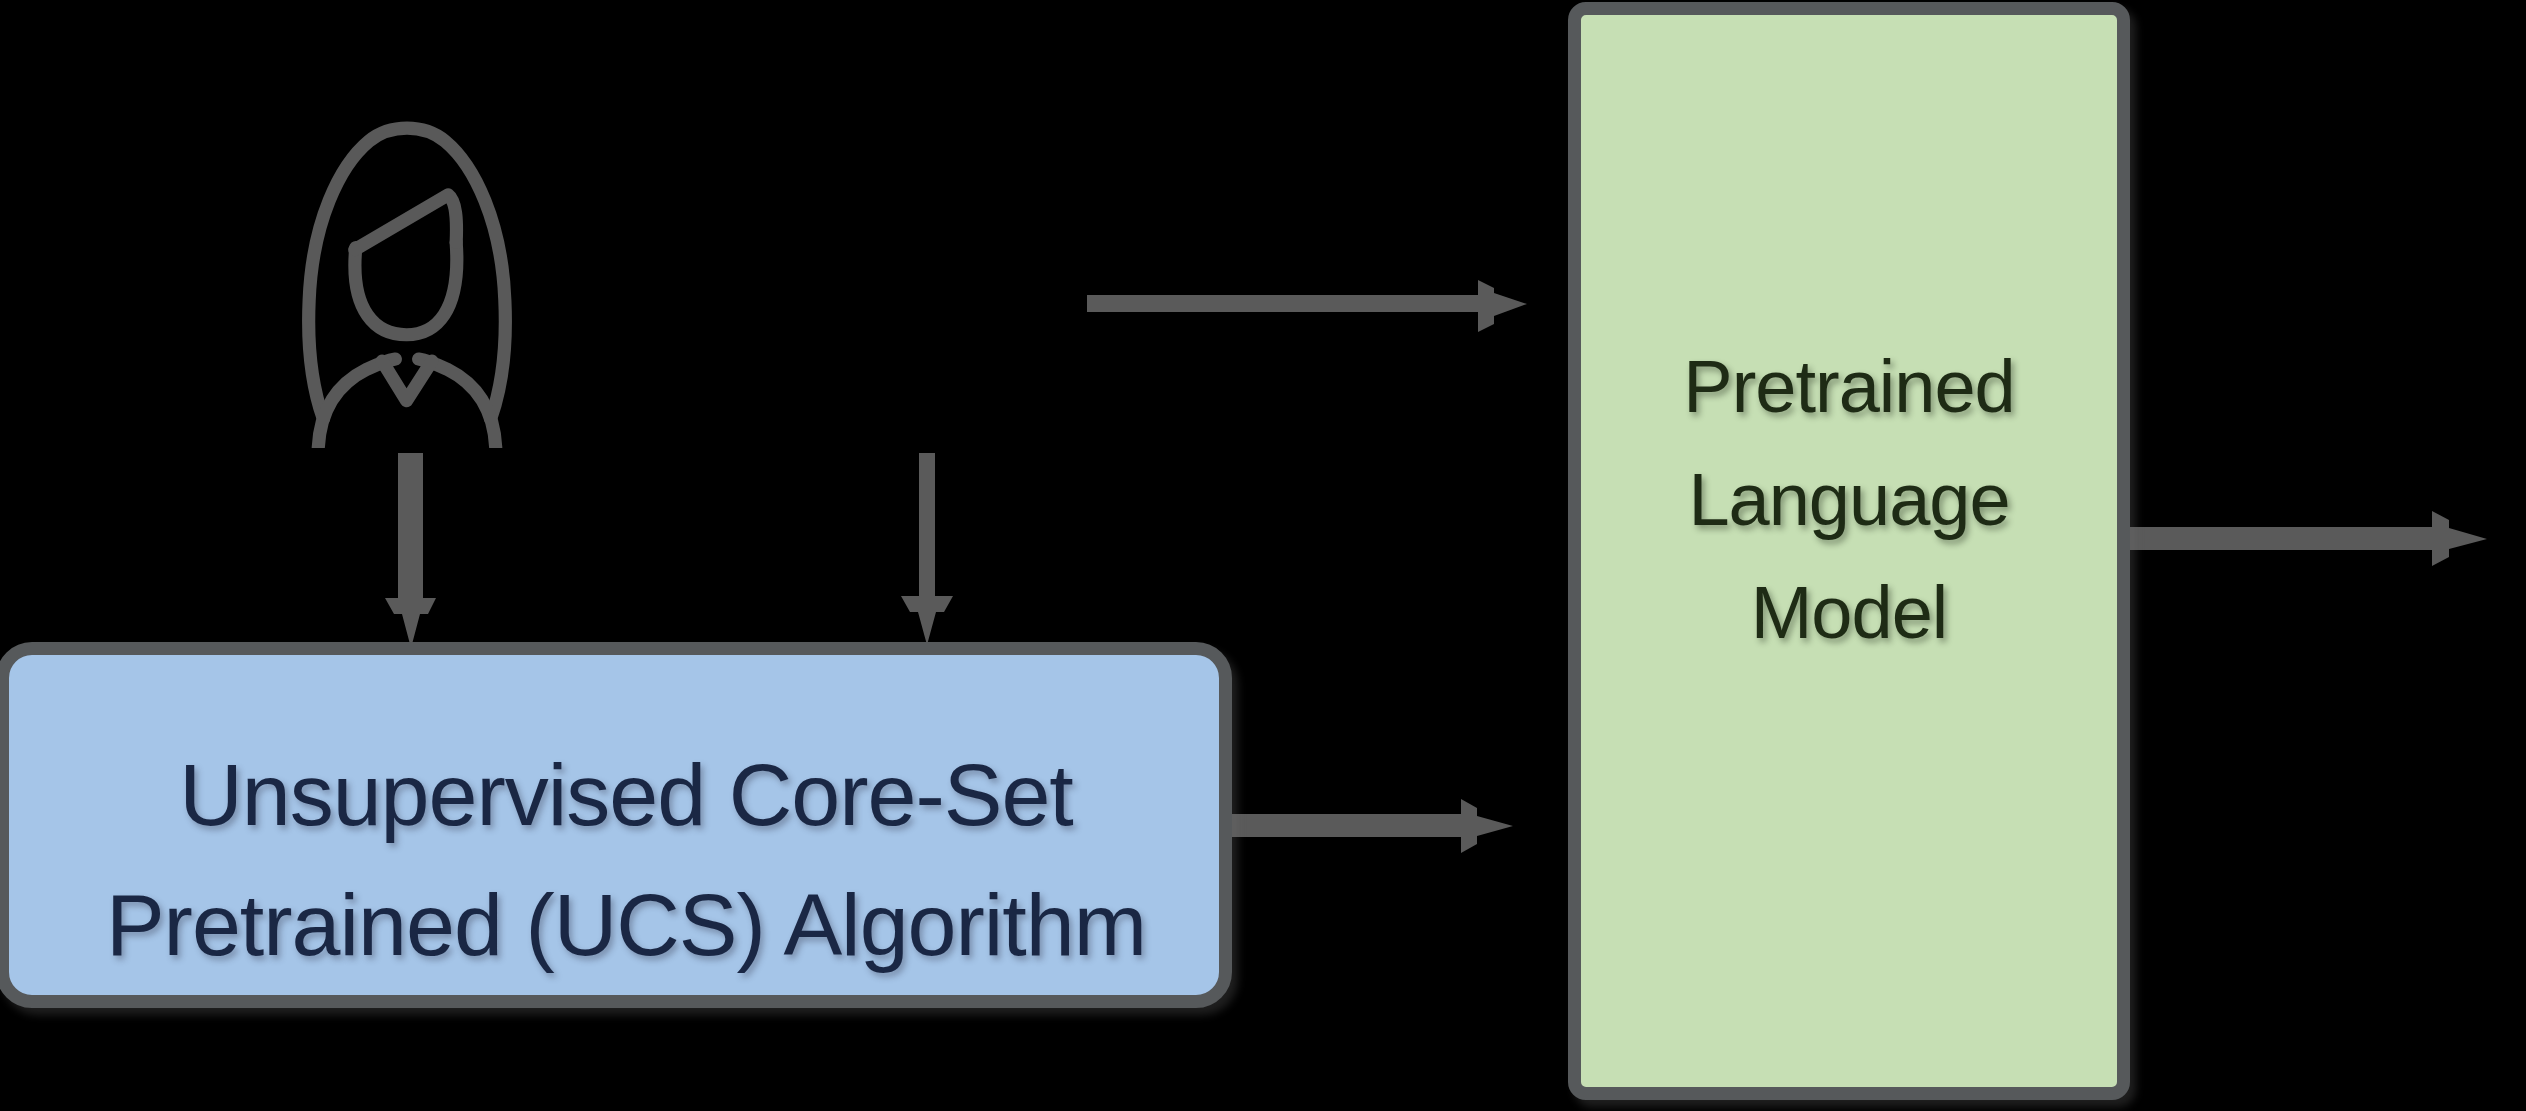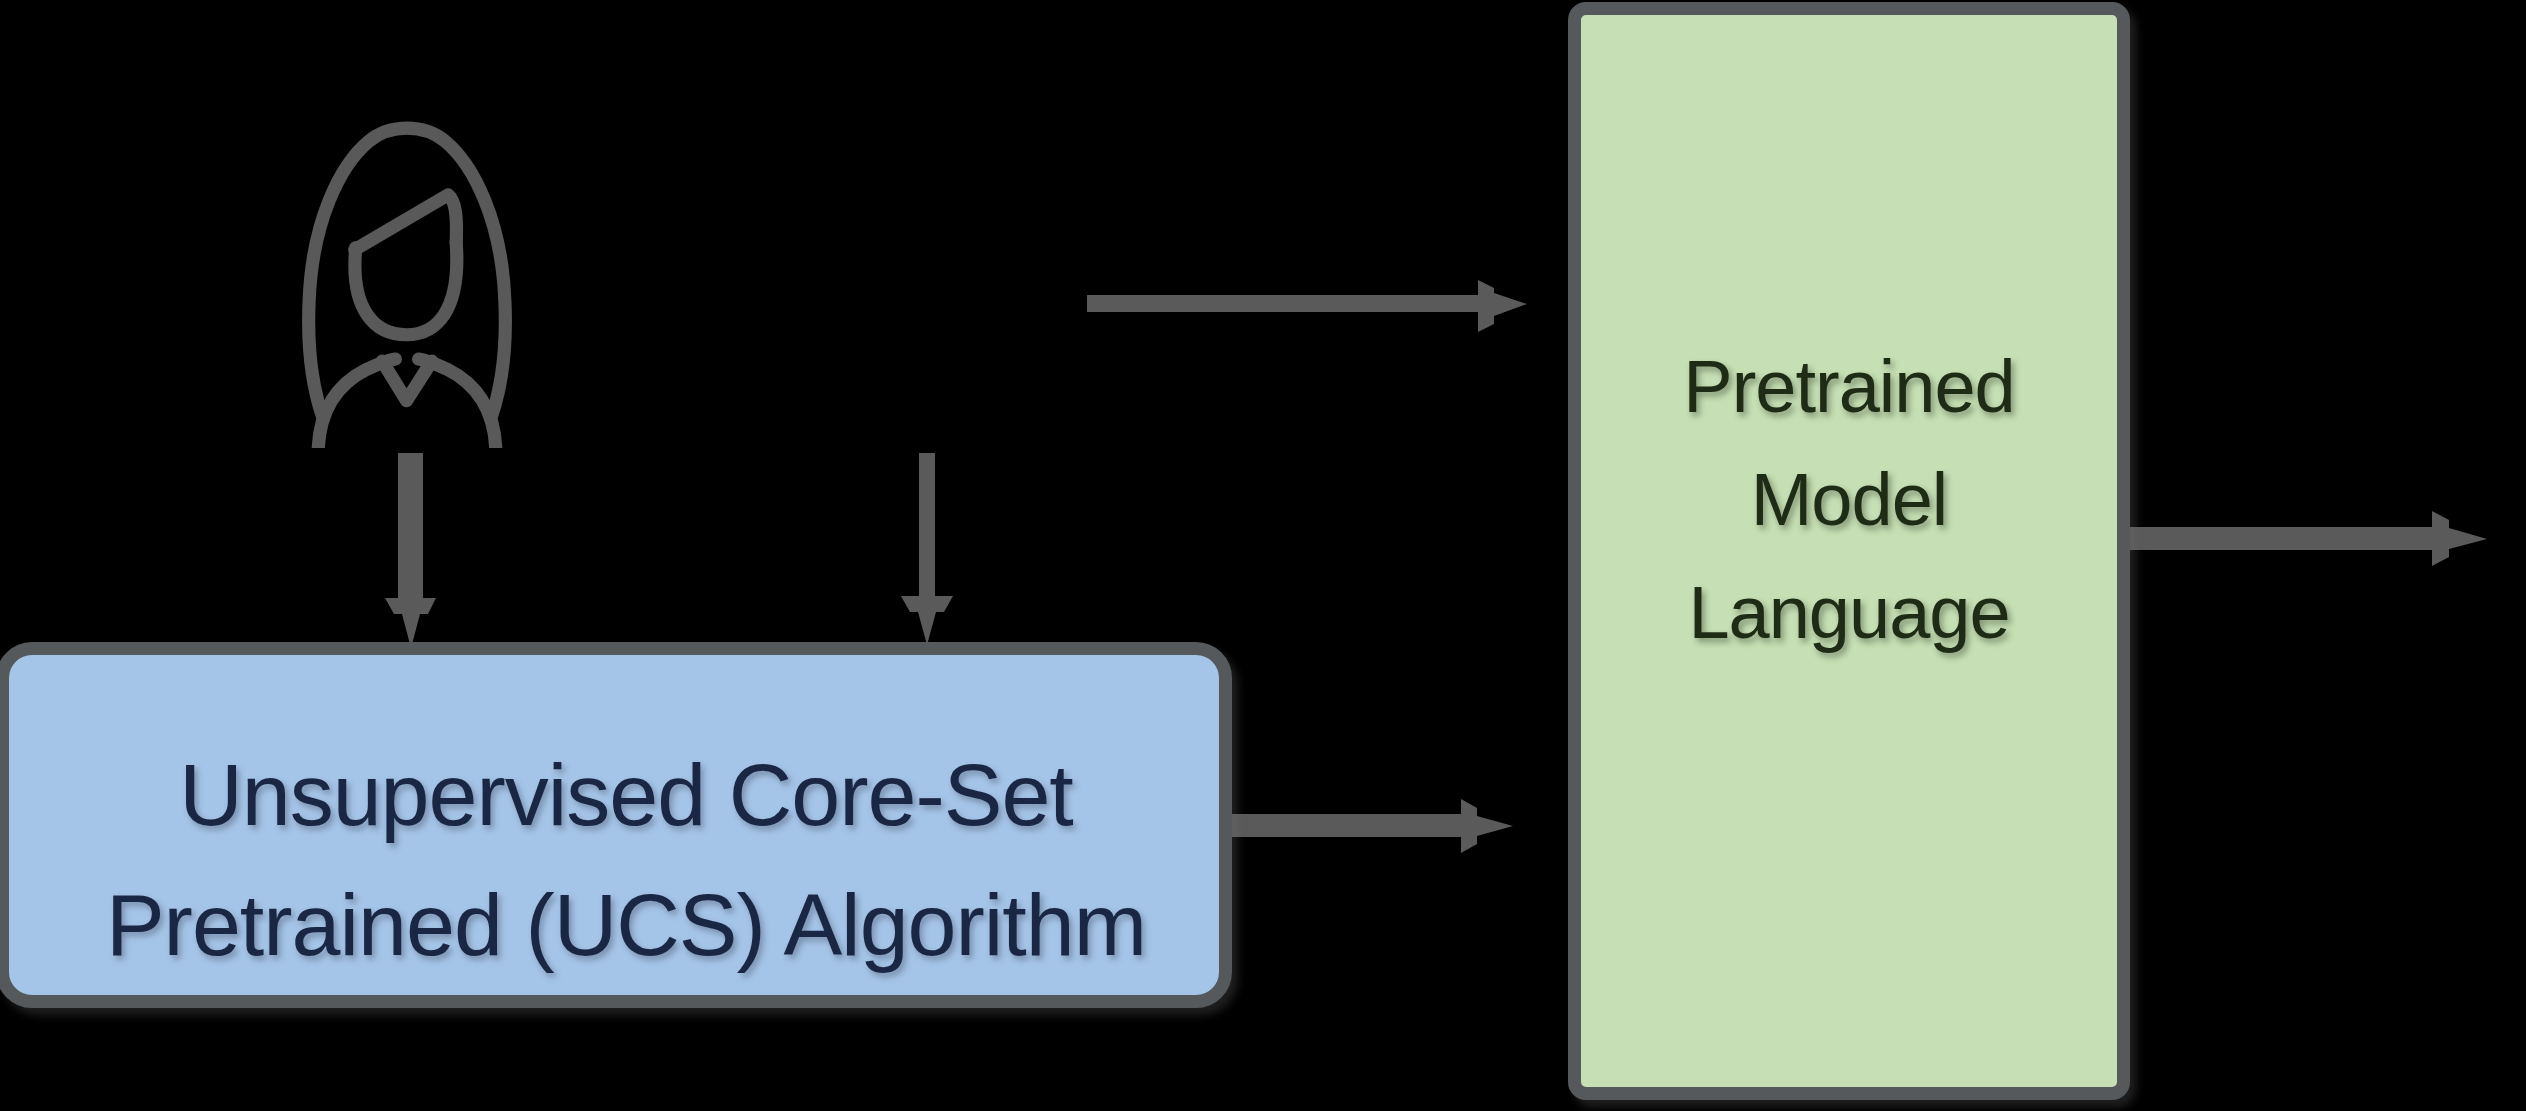--- a/index.html
+++ b/index.html
@@ -104,18 +104,18 @@
   <div id="ucs-box" class="box">
     <div id="ucs-label" class="label">
       <div>Unsupervised Core-Set</div>
       <div>Pretrained (UCS) Algorithm</div>
     </div>
   </div>
 
   <div id="plm-box" class="box">
     <div id="plm-label" class="label">
       <div>Pretrained</div>
+      <div>Language</div>
       <div>Model</div>
-      <div>Language</div>
     </div>
   </div>
 
 </div>
 
 </body></html>

